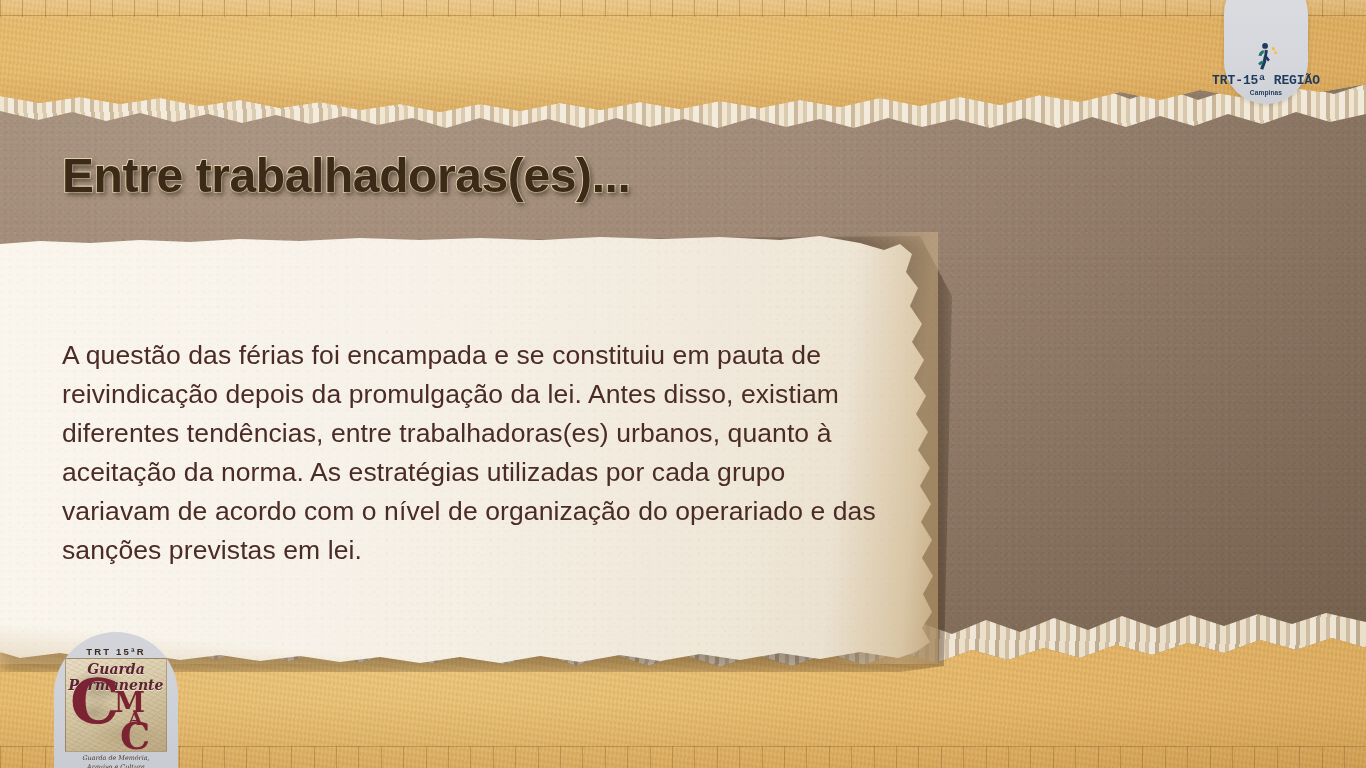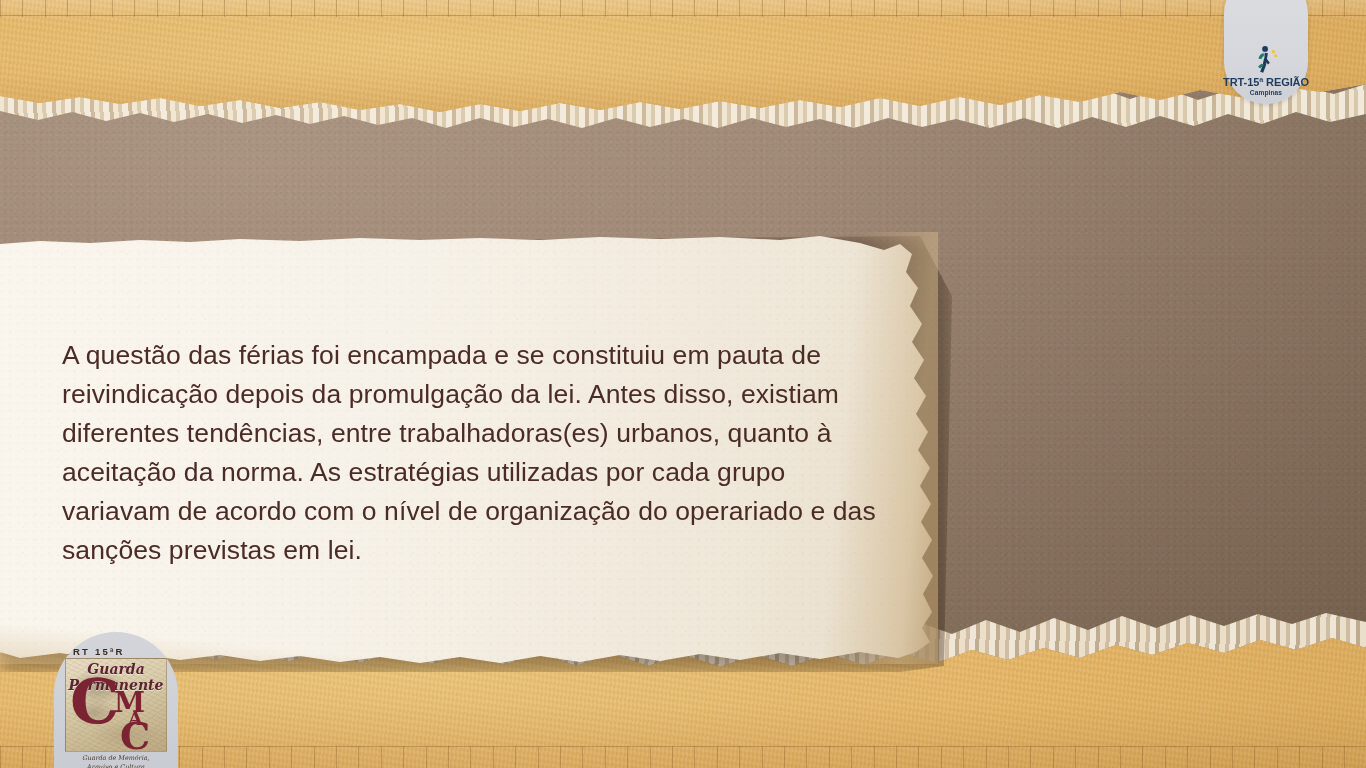--- a/index.html
+++ b/index.html
@@ -286,42 +286,42 @@
     width: 84px; height: 132px;
     border-radius: 42px;
     background: linear-gradient(180deg, #dcdde1 0%, #d5d7dc 70%, #cdd0d6 100%);
     box-shadow: 0 1px 4px rgba(40,30,20,.18);
     display: flex; flex-direction: column;
     align-items: center; justify-content: flex-end;
     padding-bottom: 8px;
   }
   #trt-badge .mark { width: 30px; height: 30px; margin-bottom: 2px; }
   #trt-badge .line1 {
-    font-size: 11px; font-weight: bold; color: #1e3a5c;
-    letter-spacing: -.1px; white-space: nowrap;
+    font-size: 13px; font-weight: bold; color: #1e3a5c;
+    letter-spacing: -.1px; white-space: nowrap; font-family: Liberation Mono, monospace;
   }
   #trt-badge .line2 {
     font-size: 6.6px; font-weight: bold; color: #1e3a5c;
     letter-spacing: .1px; margin-top: 1px;
   }
 
   
   #cmac {
     position: absolute; left: 54px; top: 632px;
     width: 124px; height: 150px;
     border-radius: 62px 62px 8px 8px;
     background: linear-gradient(180deg, #d3d5da 0%, #cdd0d6 60%, #c7cad1 100%);
     overflow: hidden;
   }
   #cmac .inner {
     position: absolute; left: 11px; top: 14px;
     width: 102px; height: 132px;
   }
   #cmac .trt-top {
-    font-size: 9.5px; font-weight: bold;
+    text-align: center; font-size: 9.5px; font-weight: bold;
     color: #3a2a20; letter-spacing: 2.2px;
   }
   #cmac .plate {
     position: relative;
     margin: 1px 0 0; height: 94px;
     background:
       linear-gradient(160deg, #e8dcc4 0%, #dccfae 35%, #cbbb95 70%, #bda982 100%);
     border: .5px solid rgba(110,86,58,.45);
     overflow: hidden;
   }
@@ -376,20 +376,21 @@
     </div>
   </div>
 
   <div id="band-bottom">
     <div class="fringe"></div>
     <div class="sheet kraft">
       <div class="grid-bottom"></div>
     </div>
   </div>
 
+  <div id="title">Entre trabalhadoras(es)...</div>
 
   <div id="text-panel-shadow"></div>
   <div id="text-panel">
     <div id="text-panel-tex"></div>
   </div>
   <div id="panel-edge"></div>
 
   <div id="body-text">A questão das férias foi encampada e se constituiu em pauta de reivindicação depois da promulgação da lei. Antes disso, existiam diferentes tendências, entre trabalhadoras(es) urbanos, quanto à aceitação da norma. As estratégias utilizadas por cada grupo variavam de acordo com o nível de organização do operariado e das sanções previstas em lei.</div>
 
   <div id="trt-badge">

